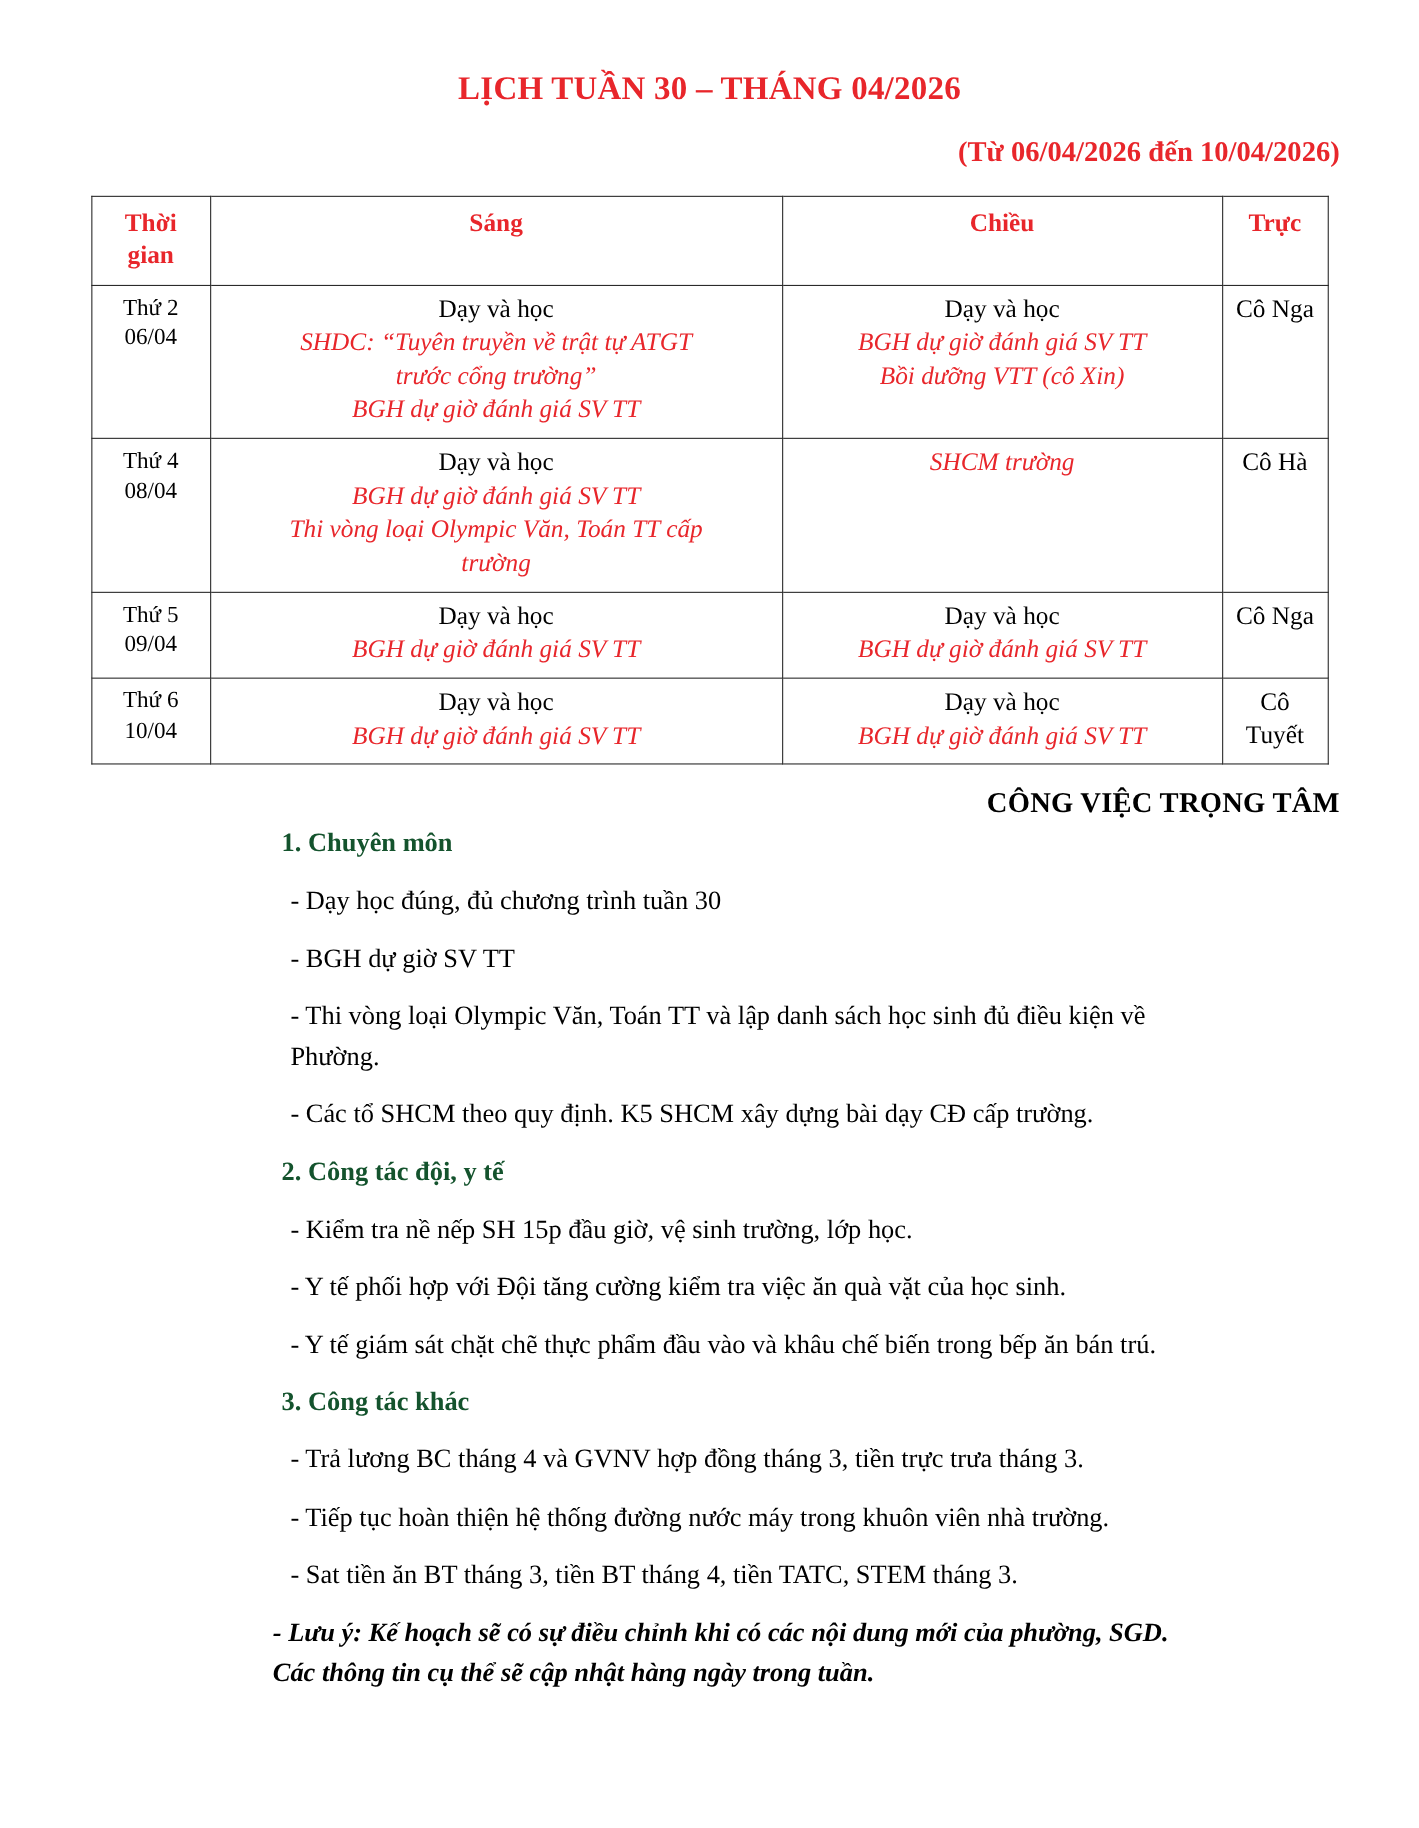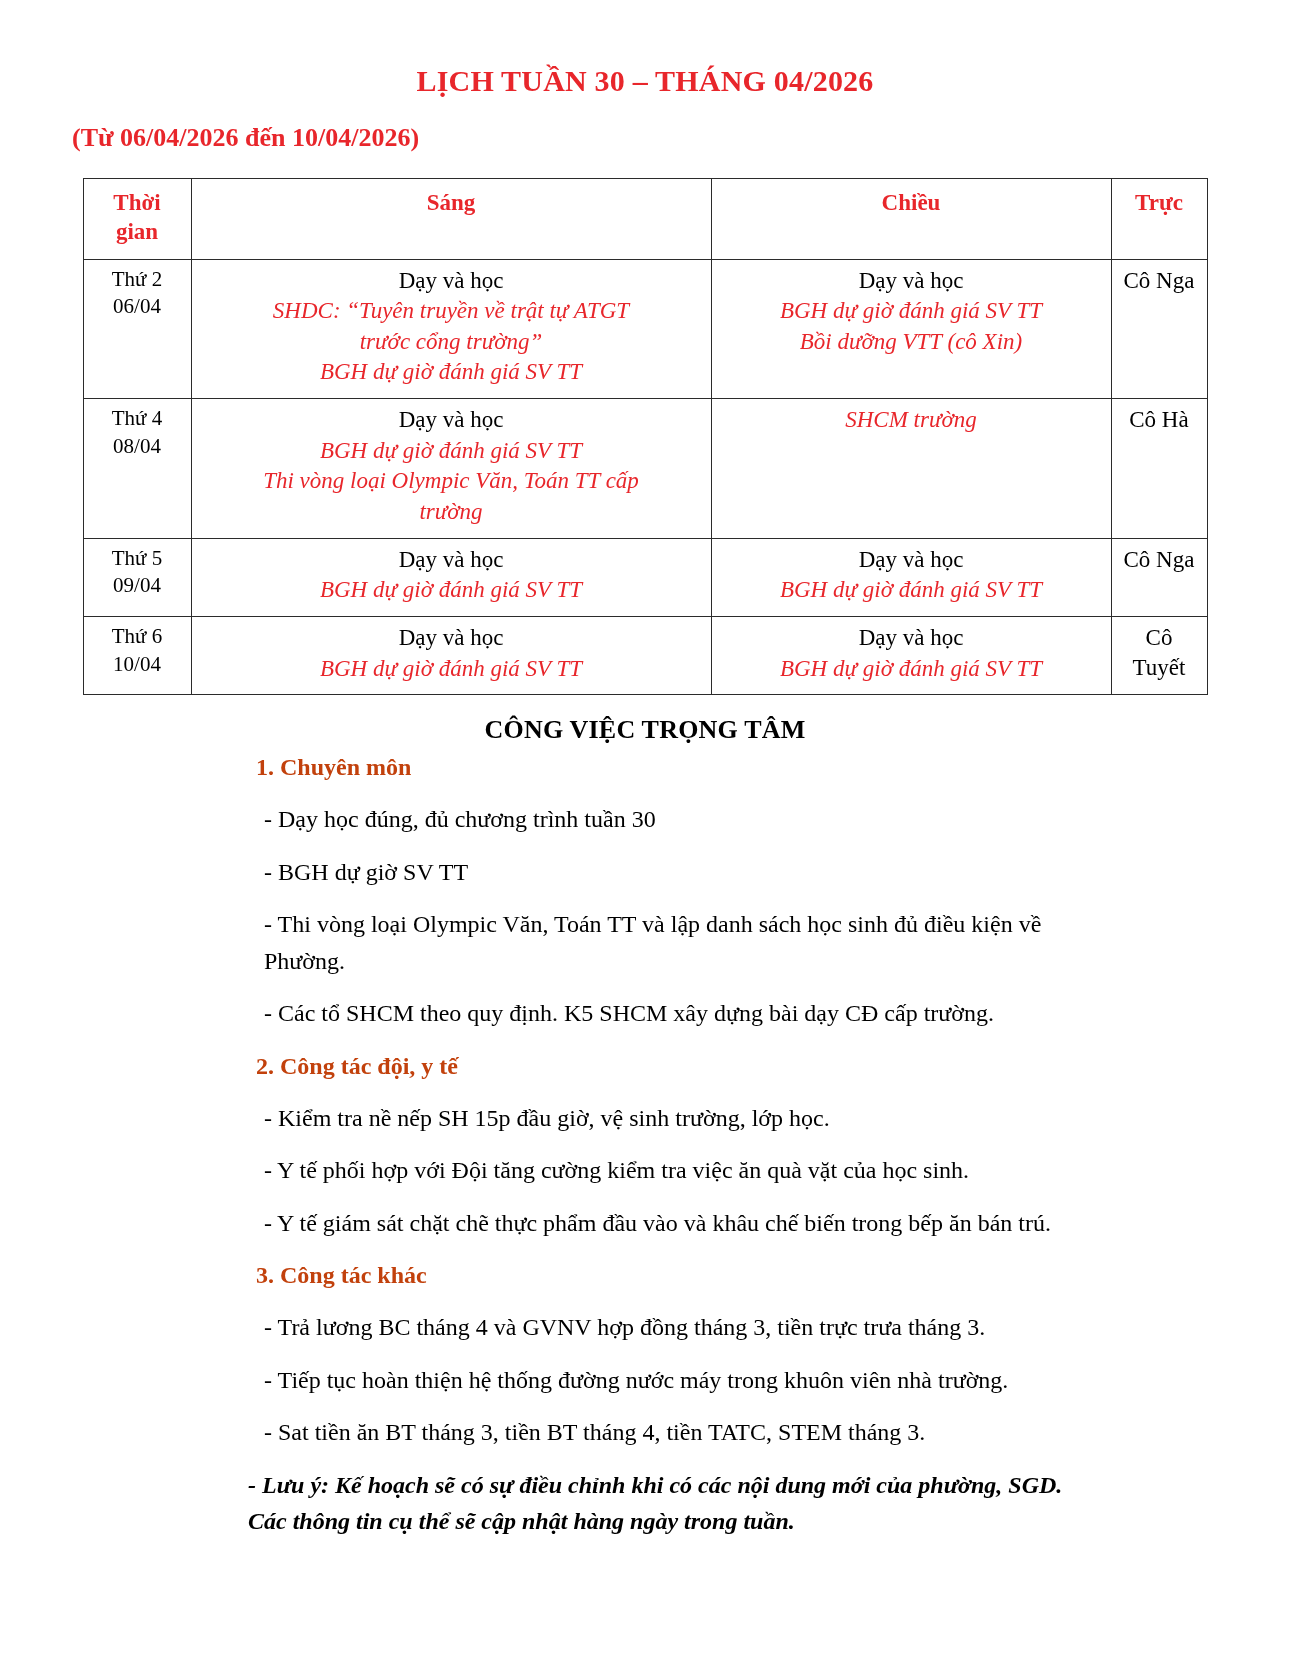--- a/index.html
+++ b/index.html
@@ -27,21 +27,21 @@
   .doc-title {
     text-align: center;
     color: #e8262b;
     font-weight: bold;
     font-size: 30px;
     letter-spacing: .2px;
     margin: 6px 0 0 0;
     line-height: 1.25;
   }
   .doc-subtitle {
-    text-align: left;
+    text-align: right;
     color: #e8262b;
     font-weight: bold;
     font-size: 26px;
     margin: 22px 0 0 0;
     line-height: 1.25;
   }
 
   
   .sched-wrap {
     margin-top: 24px;
@@ -101,36 +101,36 @@
   }
   .line-red {
     font-size: 23px;
     line-height: 1.34;
     color: #e8262b;
     font-style: italic;
   }
 
   
   .focus-title {
-    text-align: center;
+    text-align: right;
     font-weight: bold;
     font-size: 26px;
     margin: 20px 0 2px 0;
     color: #000;
     letter-spacing: .2px;
   }
   .body-block {
     padding: 0 118px 0 176px;
   }
   .sec-head {
     font-weight: bold;
     font-size: 24px;
     line-height: 1.5;
     margin: 4px 0 0 0;
-    color: #c2410c;
+    color: #14532d;
   }
   .sec-head.indent { margin-left: 8px; }
   .bullet {
     font-size: 24px;
     line-height: 1.52;
     margin: 16px;
     color: #000;
     text-align: left;
   }
   .note {

